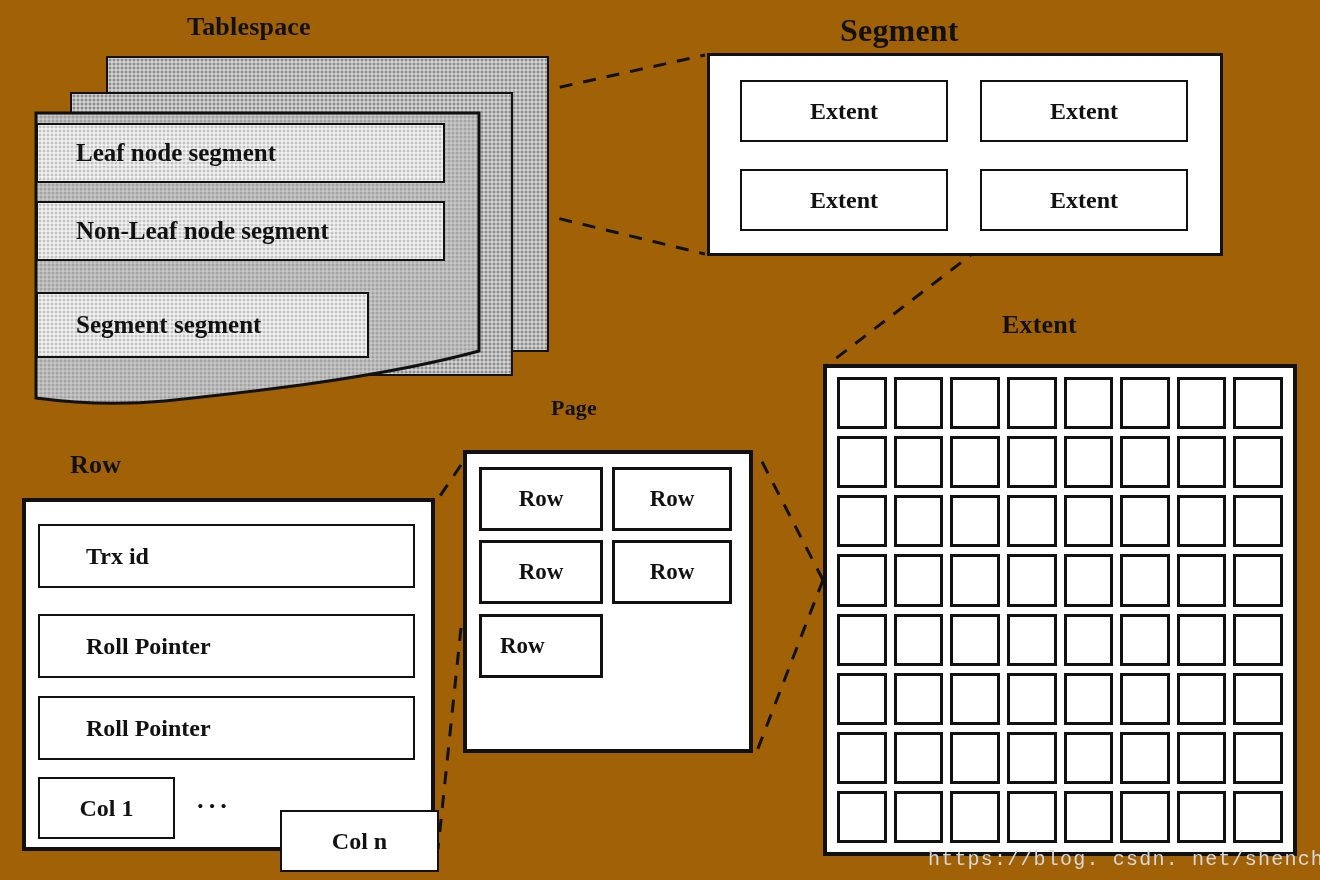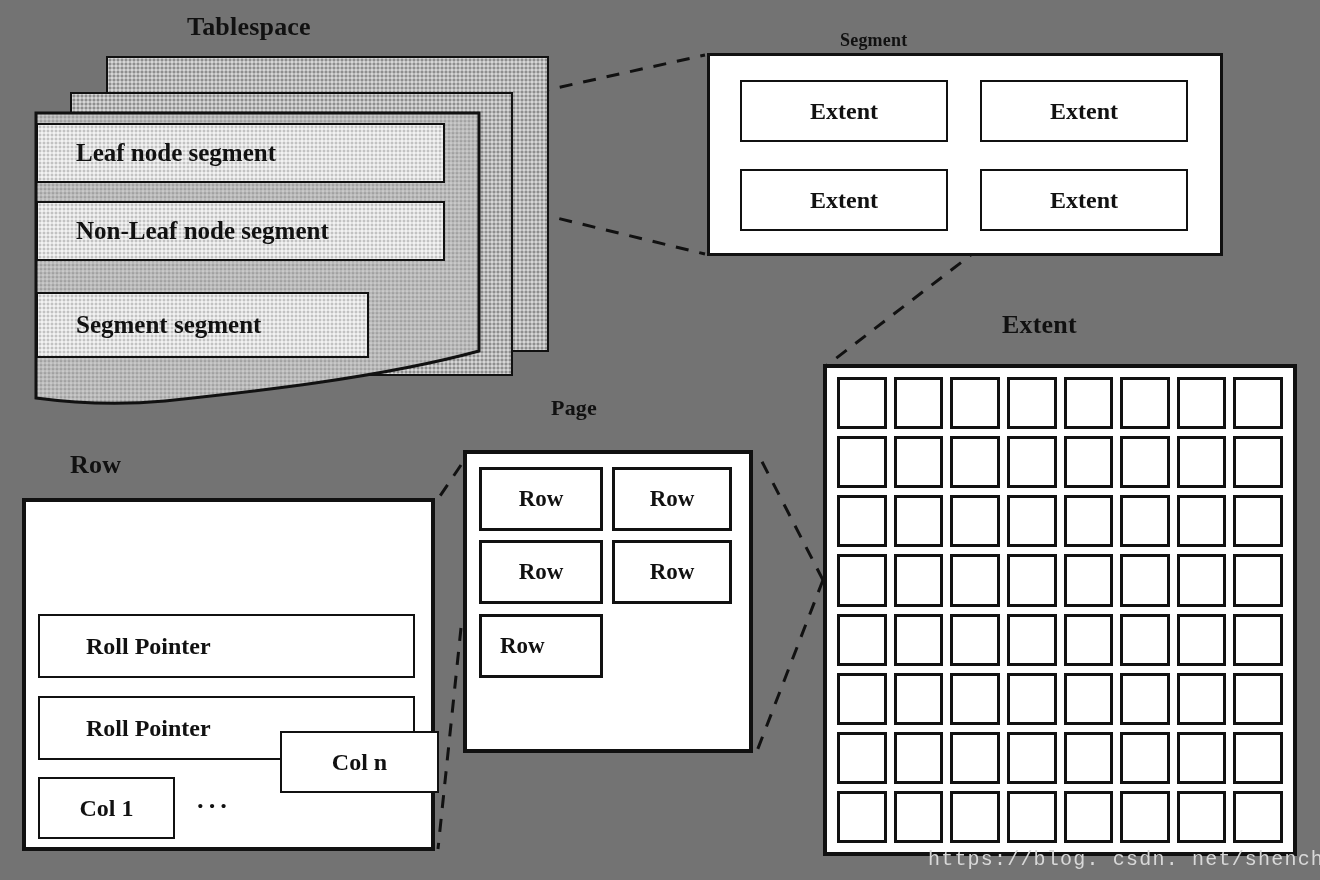--- a/index.html
+++ b/index.html
@@ -7,21 +7,21 @@
     padding: 0;
     background: #ffffff;
   }
   body {
     font-family: "Liberation Serif", "DejaVu Serif", serif;
   }
   #stage {
     position: relative;
     width: 1320px;
     height: 880px;
-    background: #737373;
+    background: #a16207;
     overflow: hidden;
   }
 
   
   .label {
     position: absolute;
     font-weight: bold;
     color: #111111;
     white-space: nowrap;
     letter-spacing: .2px;
@@ -69,21 +69,21 @@
     display: flex;
     align-items: center;
     padding-left: 38px;
     font-size: 25px;
     font-weight: bold;
     color: #111111;
     white-space: nowrap;
   }
 
   
-  #segment-title { left: 840px; top: 30px; font-size: 18px; }
+  #segment-title { left: 840px; top: 12px; font-size: 32px; }
   #segment-box {
     position: absolute;
     left: 707px; top: 53px;
     width: 516px; height: 203px;
     box-sizing: border-box;
     border: 3.5px solid #111111;
     background: #ffffff;
   }
   .extent-cell {
     position: absolute;
@@ -362,30 +362,33 @@
     </div>
     <div class="page-row" style="left:12px; top:160px; width:124px; height:64px; justify-content:flex-start; padding-left:18px;">
       <span>Row</span>
     </div>
   </div>
 
   <div class="label" id="row-title">Row</div>
 
   <div id="row-box"></div>
 
+  <div class="row-field" style="left:38px; top:524px; width:377px; height:64px;">
+    <span>Trx id</span>
+  </div>
   <div class="row-field" style="left:38px; top:614px; width:377px; height:64px;">
     <span>Roll Pointer</span>
   </div>
   <div class="row-field" style="left:38px; top:696px; width:377px; height:64px;">
     <span>Roll Pointer</span>
   </div>
 
   <div class="col-field" style="left:38px; top:777px; width:137px; height:62px;">
     <span>Col 1</span>
   </div>
   <div id="col-ellipsis">···</div>
-  <div class="col-field" style="left:280px; top:731px; width:159px; height:62px;text-align:right;">
+  <div class="col-field" style="left:280px; top:810px; width:159px; height:62px;text-align:right;">
     <span>Col n</span>
   </div>
 
   <div id="watermark">https://blog. csdn. net/shenchaohao12321</div>
 
 </div>
 
 </body></html>

